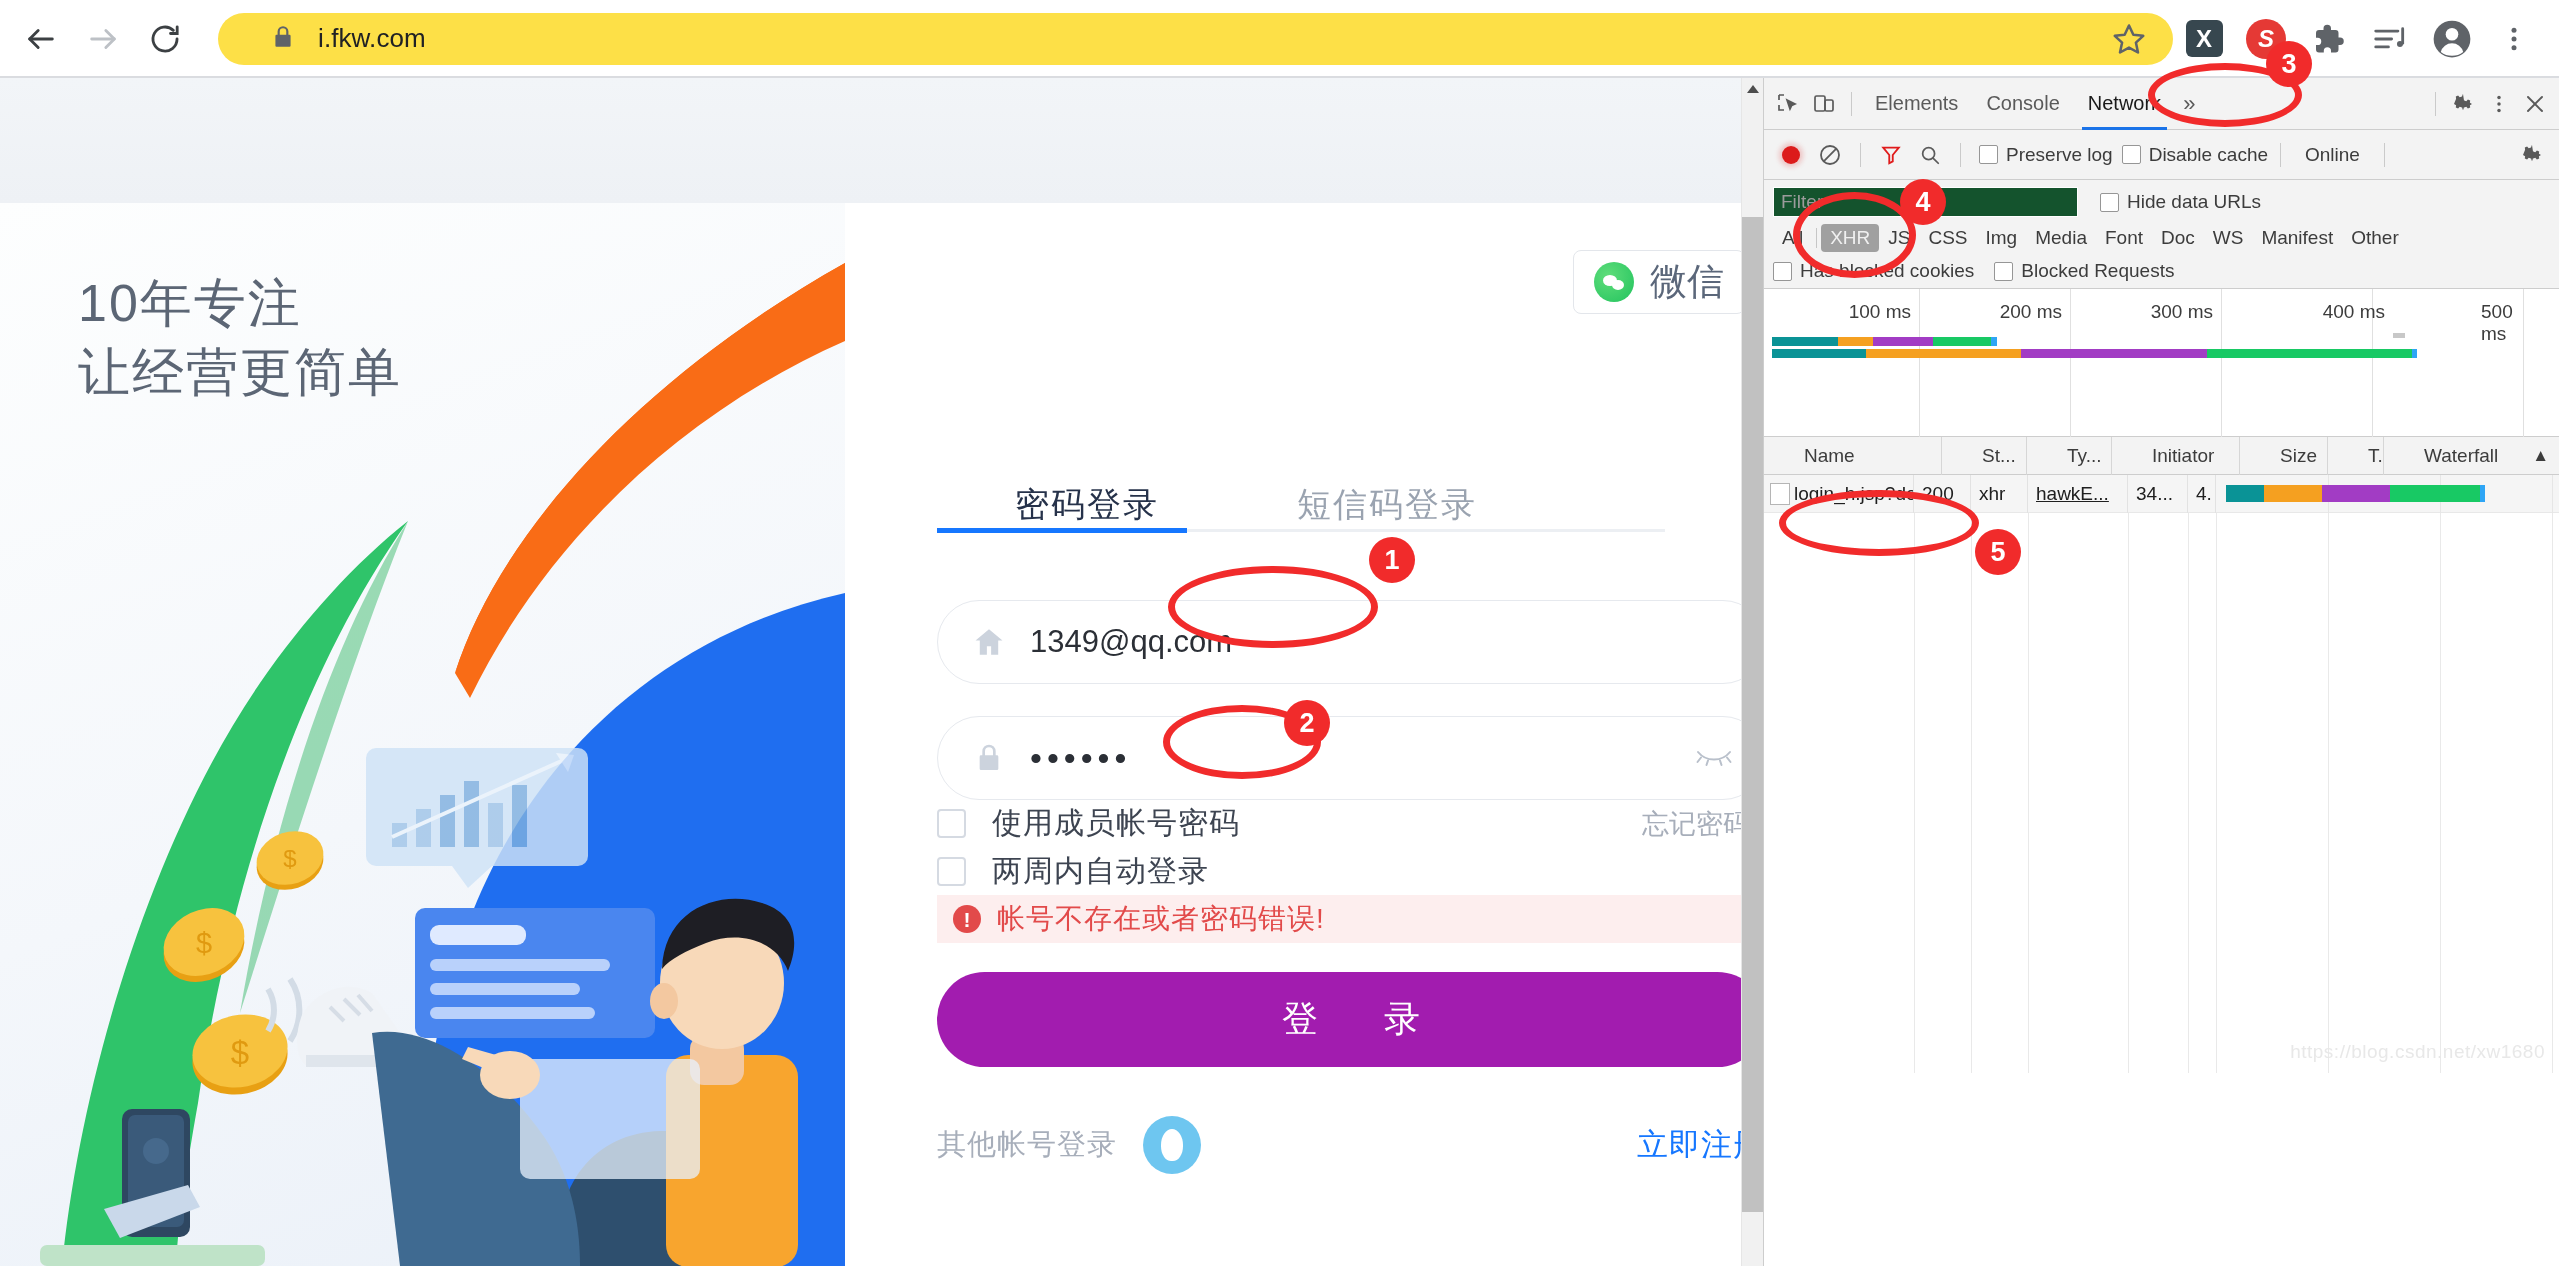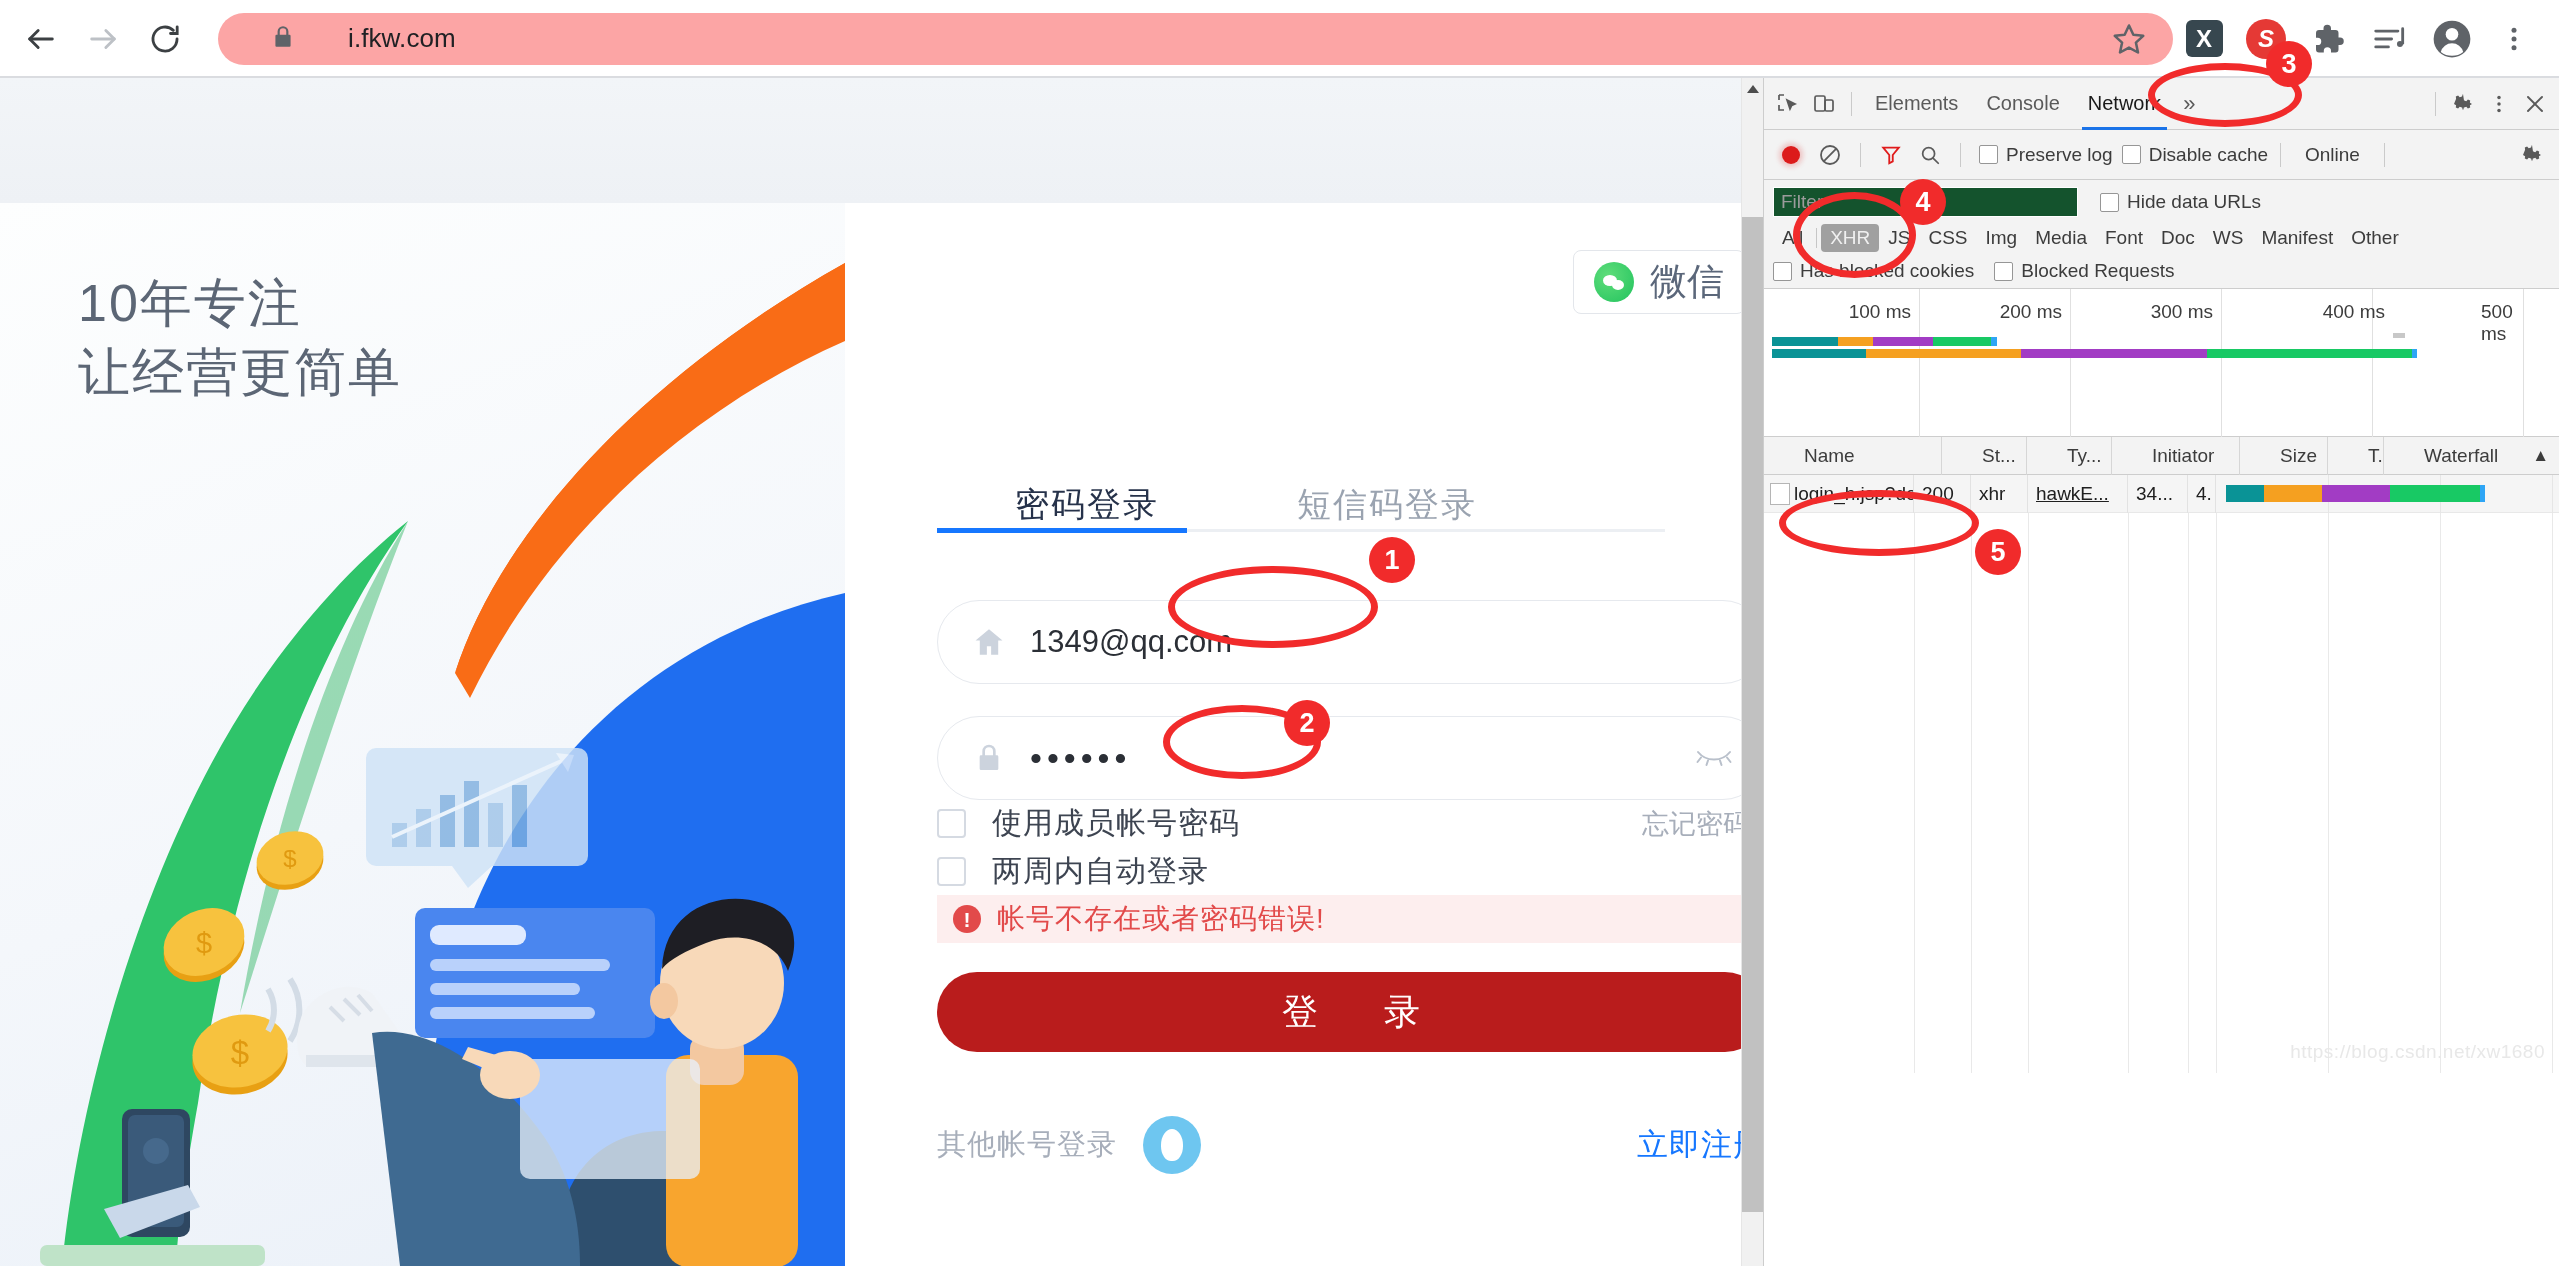--- a/index.html
+++ b/index.html
@@ -8,22 +8,22 @@
 
   
   .browser { position:absolute; inset:0; background:#fff; }
   .toolbar { position:absolute; left:0; top:0; width:2559px; height:77px;
              background:#fff; display:flex; align-items:center; }
   .nav-btns { display:flex; align-items:center; padding-left:10px; }
   .nav-btn { width:62px; height:62px; display:flex; align-items:center;
              justify-content:center; border-radius:50%; }
   .nav-btn svg { display:block; }
   .omnibox { margin-left:22px; height:52px; flex:1; max-width:1960px;
-             background:#fca5a5; border-radius:26px; display:flex;
-             align-items:center; padding:0 22px;gap:30px; }
+             background:#fde047; border-radius:26px; display:flex;
+             align-items:center; padding:0 22px; }
   .lock { margin-left:30px; margin-right:22px; }
   .url { font-size:26px; color:#202124; letter-spacing:.1px; }
   .star-wrap { margin-left:auto; display:flex; align-items:center; padding-right:4px; }
   .tb-icons { display:flex; align-items:center; gap:0; padding-right:14px; }
   .tb-icon { width:62px; height:62px; display:flex; align-items:center;
              justify-content:center; position:relative; }
   .ext-x { width:37px; height:37px; background:#37474f; border-radius:6px;
            color:#fff; font-size:24px; font-weight:bold; display:flex;
            align-items:center; justify-content:center; }
   .ext-s { width:40px; height:40px; background:#e53935; border-radius:50%;
@@ -89,22 +89,22 @@
   .opt-label { margin-left:26px; font-size:30px; color:#3d4451; letter-spacing:1px; }
   .forgot { margin-left:auto; font-size:27px; color:#a7aeba; }
 
   .errbox { position:absolute; left:92px; top:692px; width:828px; height:48px;
             background:#fdeeee; display:flex; align-items:center; padding-left:16px; gap:16px; }
   .err-icon { width:28px; height:28px; border-radius:50%; background:#e24a4a;
               color:#fff; font-size:21px; font-weight:bold; display:flex;
               align-items:center; justify-content:center; line-height:1; }
   .err-text { font-size:28px; color:#e24a4a; letter-spacing:1px; }
 
-  .login-btn { position:absolute; left:92px; top:769px; width:828px; height:80px;
-               border-radius:48px; background:#b91c1c; color:#fff; font-size:36px;
+  .login-btn { position:absolute; left:92px; top:769px; width:828px; height:95px;
+               border-radius:48px; background:#a21caf; color:#fff; font-size:36px;
                letter-spacing:28px; text-indent:28px; display:flex;
                align-items:center; justify-content:center; border:none; font-family:inherit; }
 
   .footrow { position:absolute; left:92px; top:913px; width:828px; display:flex;
              align-items:center; }
   .other-login { font-size:29px; color:#a7aeba; letter-spacing:1px; }
   .qq { width:58px; height:58px; margin-left:26px; border-radius:50%;
         background:#6ec6f0; display:flex; align-items:center; justify-content:center; }
   .qq span { display:block; width:22px; height:32px; background:#fff; border-radius:50% 50% 46% 46%; }
   .register { margin-left:auto; font-size:31px; color:#1677ff; letter-spacing:1px; }

